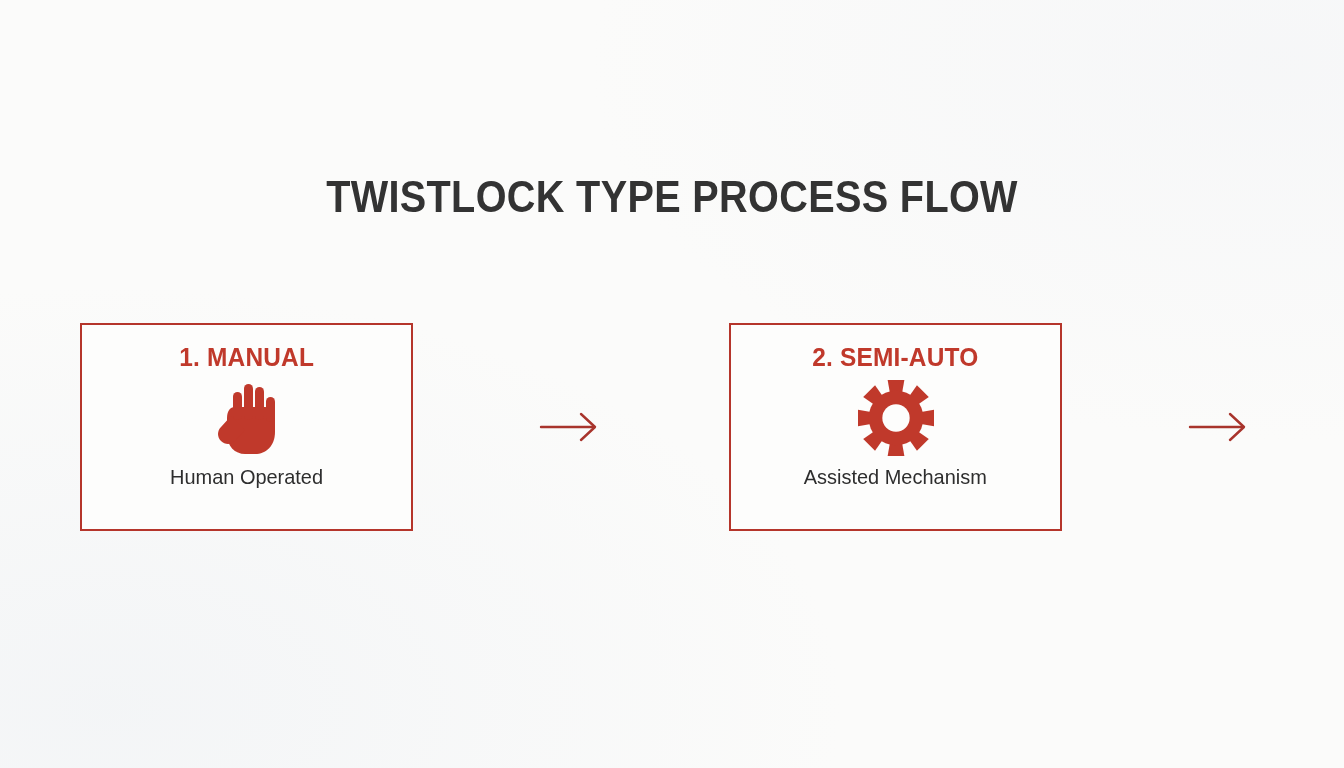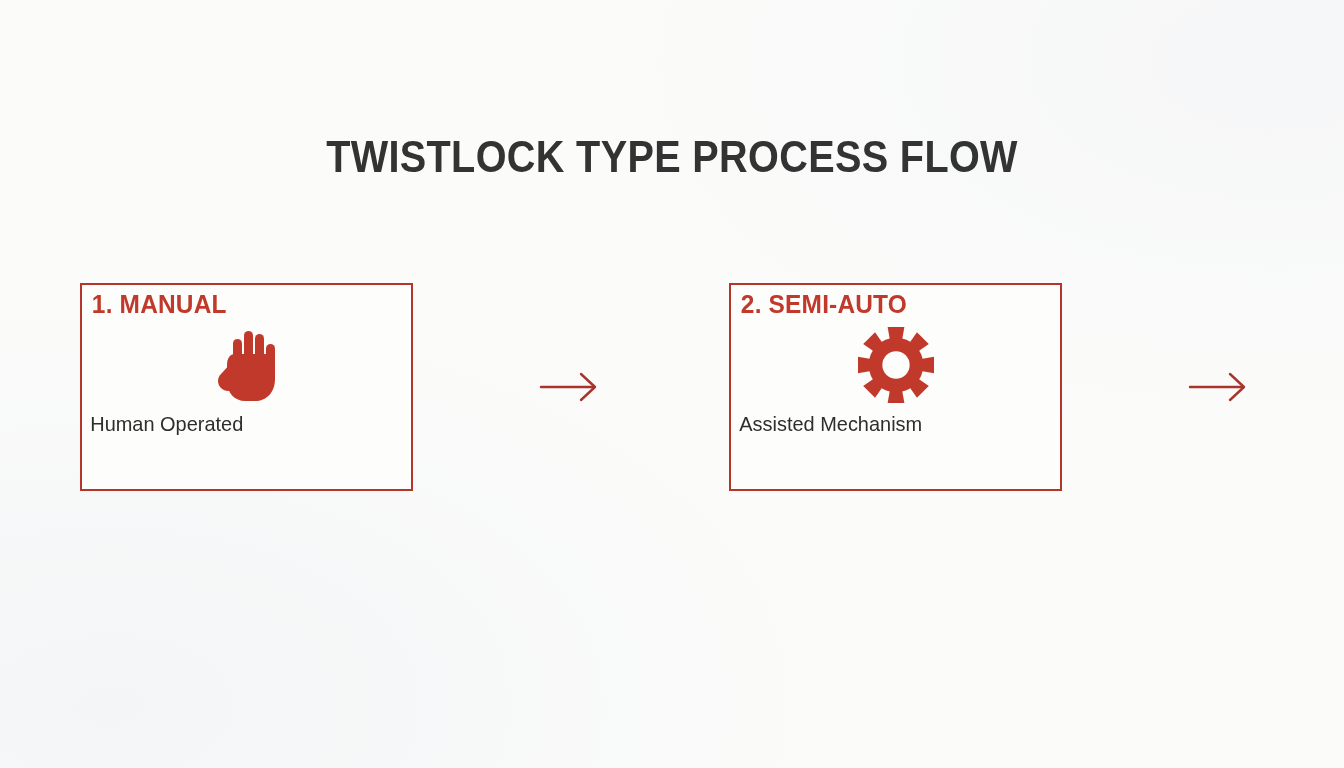--- a/index.html
+++ b/index.html
@@ -22,20 +22,21 @@
     inset: 0;
     background:
       radial-gradient(ellipse at 8% 92%, rgba(242,244,246,0.85) 0%, rgba(250,250,250,0) 42%),
       radial-gradient(ellipse at 95% 8%, rgba(244,245,247,0.7) 0%, rgba(250,250,250,0) 38%);
     pointer-events: none;
   }
 
   .stage {
     position: absolute;
     inset: 0;
+    margin-top: 40px;
   }
 
   
   .page-title {
     position: absolute;
     top: 128px;
     left: 0;
     width: 1344px;
     text-align: center;
     font-size: 44px;
@@ -62,22 +63,23 @@
   }
 
   .card {
     box-sizing: border-box;
     width: 333px;
     height: 208px;
     border: 2px solid #b5352b;
     background: #fdfdfc;
     display: flex;
     flex-direction: column;
+    align-items: center;
     justify-content: flex-start;
-    padding-top: 4px;
+    padding-top: 17px;
     position: relative;
   }
 
   .card-heading {
     font-size: 26px;
     line-height: 30px;
     font-weight: 700;
     color: #c0392b;
     letter-spacing: 0.2px;
     font-family: "Liberation Sans Narrow", "Liberation Sans", "DejaVu Sans", sans-serif;

